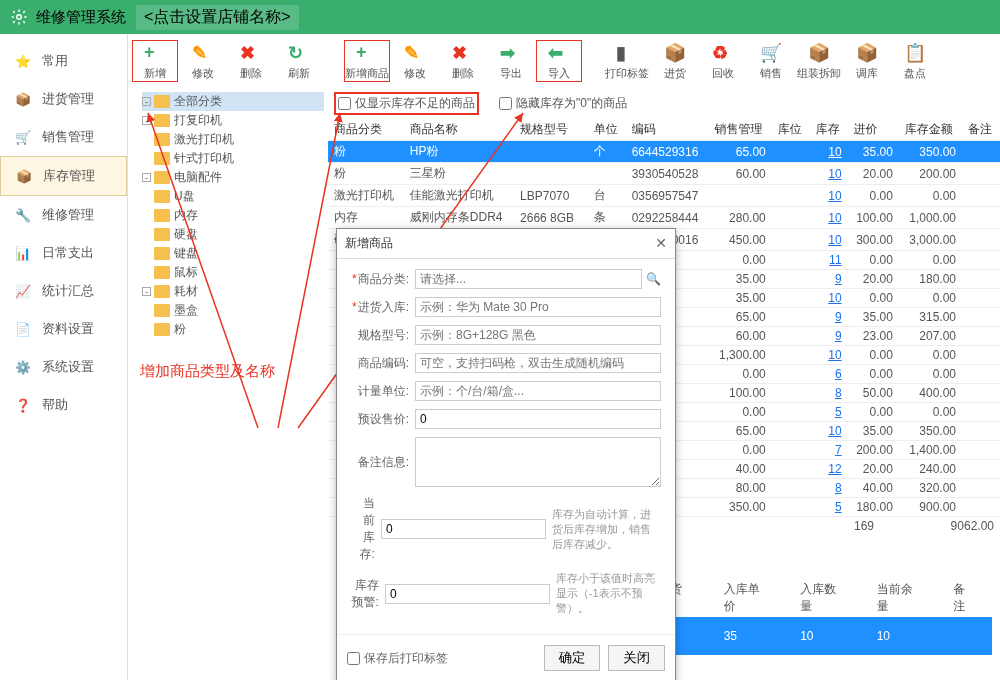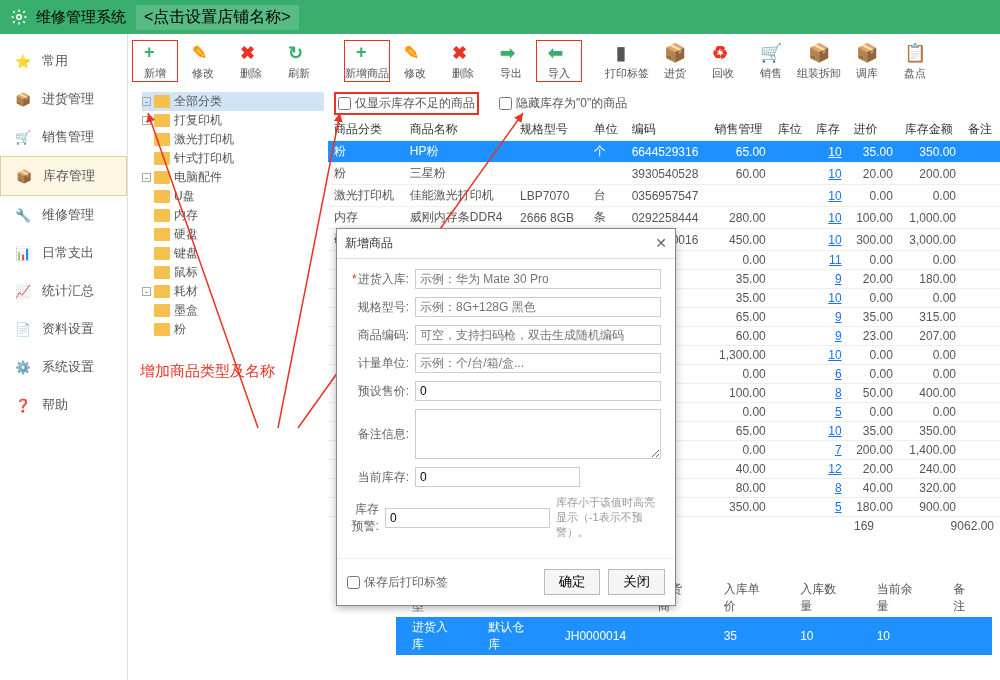--- a/index.html
+++ b/index.html
@@ -600,20 +600,25 @@
   <div>增加商品类型及名称</div>
 </div>
 
 <div class="dialog">
   <div class="titlebar">
     <span class="t">新增商品</span>
     <span class="close">✕</span>
   </div>
   <div class="form">
     <div class="row">
+        <span class="lab"><span class="red-star">*</span><span>商品分类:</span></span>
+        <input type="text" placeholder="请选择..." style="">
+        <span style="margin-left:4px;color:#888">🔍</span>
+      </div>
+    <div class="row">
         <span class="lab"><span class="red-star">*</span><span>进货入库:</span></span>
         <input type="text" placeholder="示例：华为 Mate 30 Pro" style="">
       </div>
     <div class="row">
         <span class="lab">规格型号:</span>
         <input type="text" placeholder="示例：8G+128G 黑色" style="">
       </div>
     <div class="row">
         <span class="lab">商品编码:</span>
         <input type="text" placeholder="可空，支持扫码枪，双击生成随机编码" style="">
@@ -626,20 +631,21 @@
         <span class="lab">预设售价:</span>
         <input type="text" value="0" style="">
       </div>
     <div class="row">
         <span class="lab">备注信息:</span>
         <textarea style=""></textarea>
       </div>
     <div class="row">
         <span class="lab">当前库存:</span>
         <input type="text" style="flex: 0 0 40px;" value="0">
+        <span class="tip">库存为自动计算，进货后库存增加，销售后库存减少。</span>
       </div>
     <div class="row">
         <span class="lab">库存预警:</span>
         <input type="text" style="flex: 0 0 40px;" value="0">
         <span class="tip">库存小于该值时高亮显示（-1表示不预警）。</span>
       </div>
   </div>
   <div class="footer">
     <label>
         <input type="checkbox" style="">

